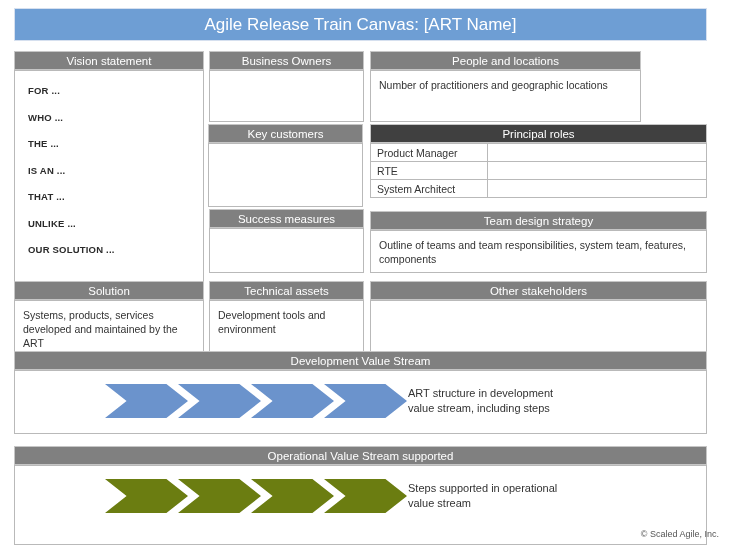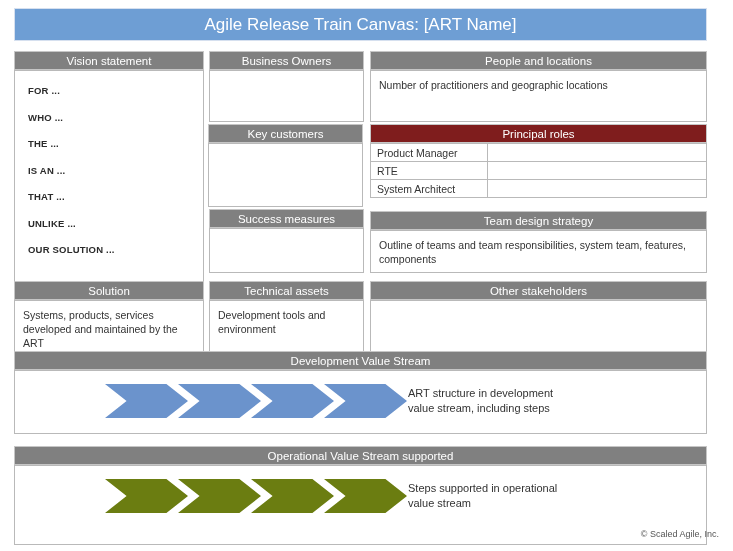--- a/index.html
+++ b/index.html
@@ -162,27 +162,27 @@
   <div class="panel" style="left:209px; top:209px; width:155px;">
     <div class="panel-head" style="background: rgb(128, 128, 128);">Success measures</div>
     <div class="panel-body" style="height:45px;"></div>
   </div>
 
   <div class="panel" style="left:209px; top:281px; width:155px;">
     <div class="panel-head" style="background: rgb(128, 128, 128);">Technical assets</div>
     <div class="panel-body" style="height:52px;">Development tools and environment</div>
   </div>
 
-  <div class="panel" style="left:370px; top:51px; width:337px;">
+  <div class="panel" style="left:370px; top:51px; width:271px;">
     <div class="panel-head" style="background: rgb(128, 128, 128);">People and locations</div>
     <div class="panel-body" style="height:52px;">Number of practitioners and geographic locations</div>
   </div>
 
   <div class="panel" style="left:370px; top:124px; width:337px;">
-    <div class="panel-head" style="background: #7f1d1d;">Principal roles</div>
+    <div class="panel-head" style="background: #404040;">Principal roles</div>
     <table class="roles-table">
       <tbody>
           <tr>
         <td class="role-name">Product Manager</td>
         <td></td>
       </tr>
       <tr>
         <td class="role-name">RTE</td>
         <td></td>
       </tr>

